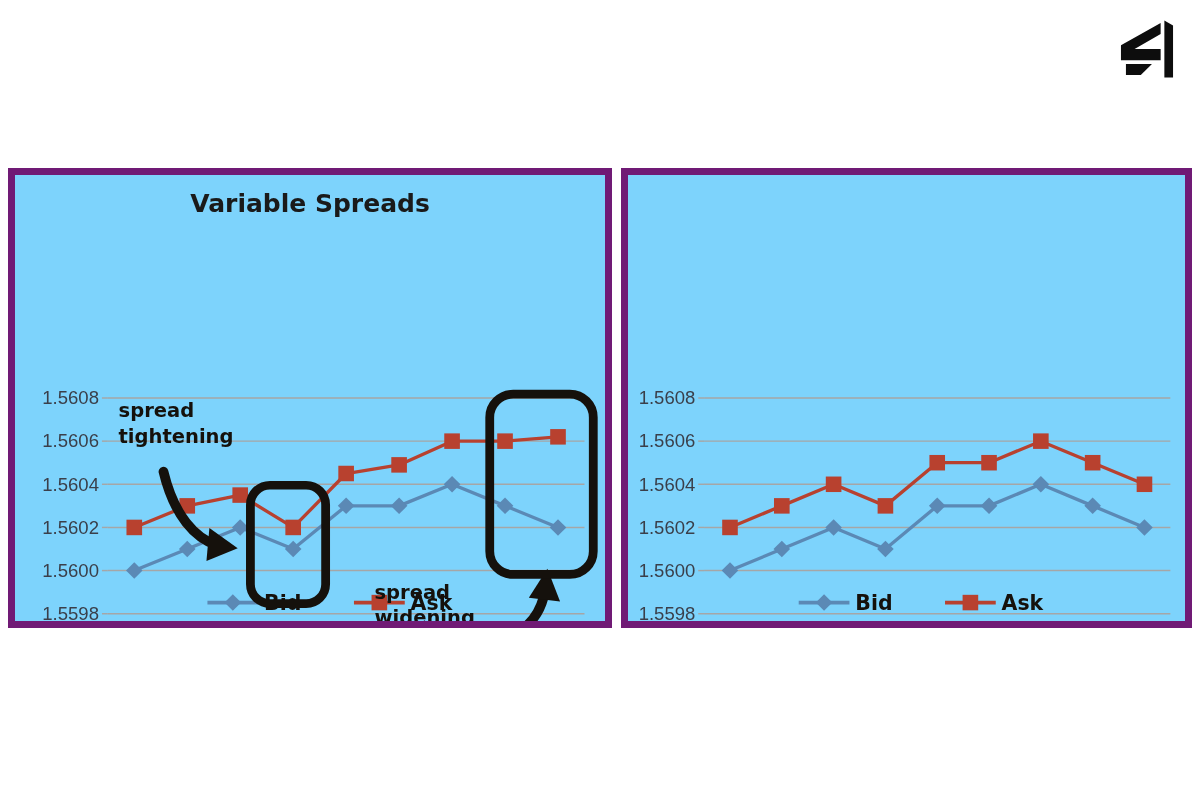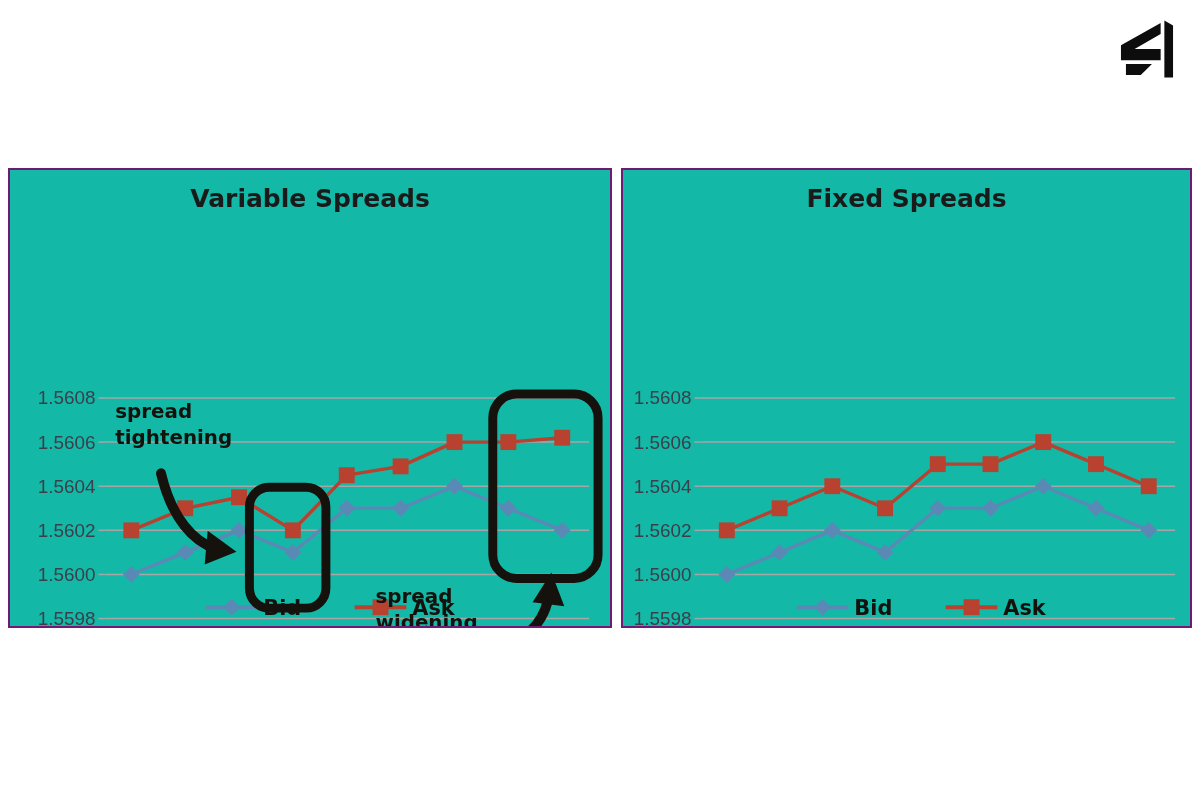--- a/index.html
+++ b/index.html
@@ -42,22 +42,22 @@
 
   
   #figure{
     position:absolute;
     left:8px; top:168px;
     width:1184px; height:460px;
     display:flex;
     gap:9px;
   }
   .panel{
-    background:#14b8a6;
-    border:2px solid #701a75;
+    background:#7dd3fc;
+    border:7px solid #701a75;
     box-sizing:border-box;
     position:relative;
   }
   #panel-variable{ width:604px; }
   #panel-fixed{ flex:1 1 auto; }
 
   .chart-title{
     position:absolute;
     top:14px; left:0; right:0;
     text-align:center;
@@ -190,21 +190,20 @@
           <text x="368" y="463" class="annot-text">widening</text>
           <path d="M484 481 C 512 480, 534 462, 541 436" fill="none" stroke="#15110c" stroke-width="10" stroke-linecap="round"></path>
           <polygon points="526,436 545,406 558,440" fill="#15110c"></polygon>
           <rect x="241" y="320" width="77" height="122" rx="20" ry="20" fill="none" stroke="#15110c" stroke-width="9"></rect>
           <rect x="486" y="226" width="106" height="186" rx="24" ry="24" fill="none" stroke="#15110c" stroke-width="9"></rect>
         </g>
       </svg>
   </div>
 
   <div class="panel" id="panel-fixed">
-    <div class="chart-title">Fixed Spreads</div>
     <svg id="svg-fixed" viewBox="0 0 571 460" preserveAspectRatio="none">
         <g>
           <line x1="78" x2="556" y1="230" y2="230" stroke="#a6a6a6" stroke-width="1.5"></line>
           <line x1="72" x2="78" y1="230" y2="230" stroke="#a6a6a6" stroke-width="1.5"></line>
           <line x1="78" x2="556" y1="274.5" y2="274.5" stroke="#a6a6a6" stroke-width="1.5"></line>
           <line x1="72" x2="78" y1="274.5" y2="274.5" stroke="#a6a6a6" stroke-width="1.5"></line>
           <line x1="78" x2="556" y1="319" y2="319" stroke="#a6a6a6" stroke-width="1.5"></line>
           <line x1="72" x2="78" y1="319" y2="319" stroke="#a6a6a6" stroke-width="1.5"></line>
           <line x1="78" x2="556" y1="363.5" y2="363.5" stroke="#a6a6a6" stroke-width="1.5"></line>
           <line x1="72" x2="78" y1="363.5" y2="363.5" stroke="#a6a6a6" stroke-width="1.5"></line>

